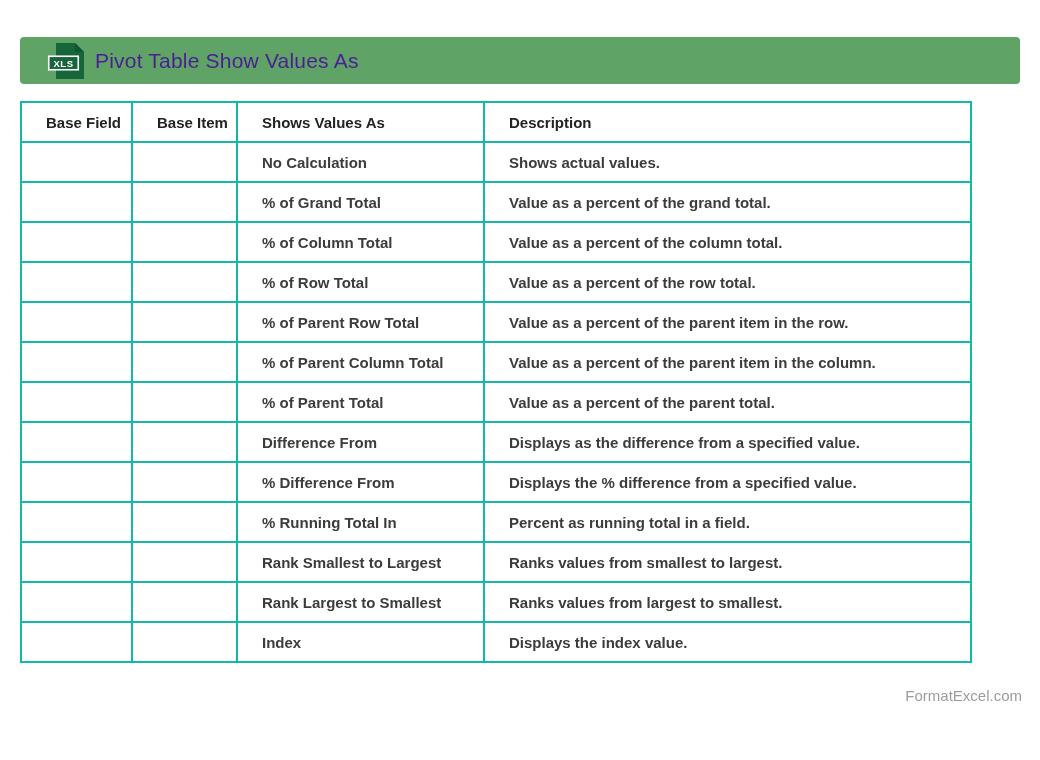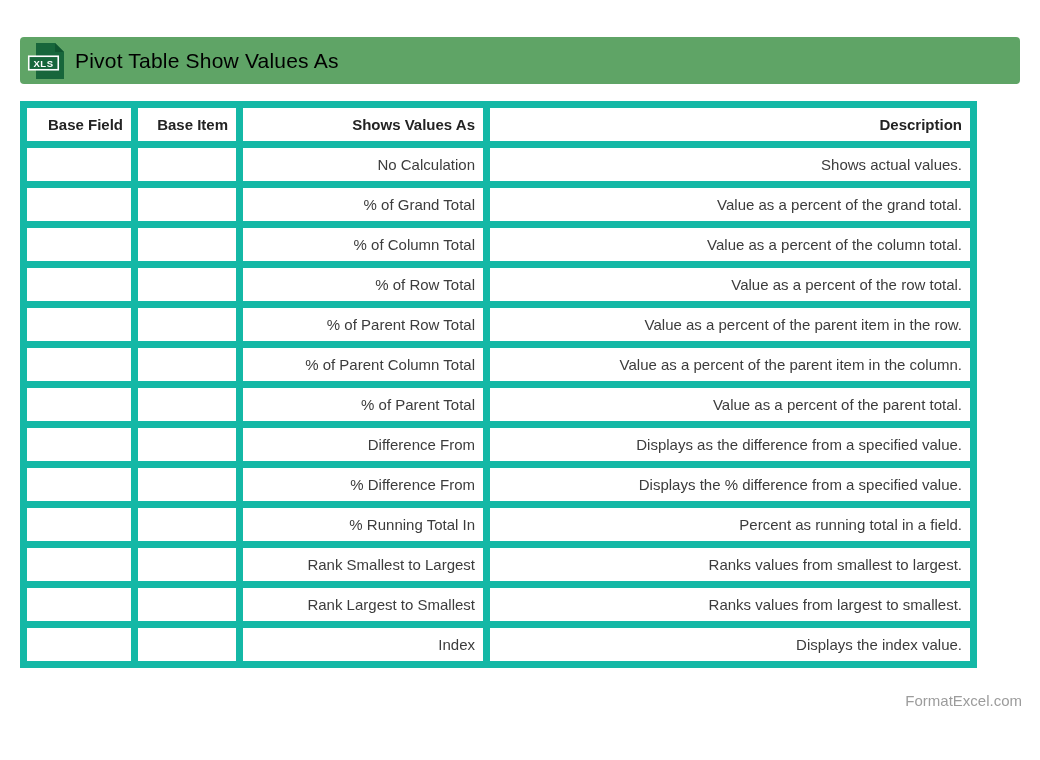--- a/index.html
+++ b/index.html
@@ -23,53 +23,54 @@
     align-items: center;
     padding: 0 12px 0 7px;
   }
   .xls-icon {
     width: 38px;
     height: 38px;
     display: inline-flex;
     align-items: center;
     justify-content: flex-start;
     flex: 0 0 auto;
+    margin-left: 20px;
   }
   .title-bar h1 {
-    color: #000000;
+    color: #4c1d95;
     font-size: 21px;
     font-weight: 400;
     margin-left: 10px;
     letter-spacing: 0.2px;
     white-space: nowrap;
   }
   table.values-table {
     margin-top: 17px;
     width: 950px;
     border-collapse: collapse;
     table-layout: fixed;
   }
   table.values-table th,
   table.values-table td {
-    border: 7px solid #14b8a6;
+    border: 2px solid #14b8a6;
     height: 40px;
-    padding: 0 8px;
+    padding: 0 24px;
     font-size: 15px;
-    text-align: right;
+    text-align: left;
     vertical-align: middle;
     overflow: hidden;
     white-space: nowrap;
   }
   table.values-table th {
     font-weight: bold;
     color: #232323;
   }
   table.values-table td {
     color: #3c3c3c;
-    font-weight: 400;
+    font-weight: 700;
   }
   .footer {
     width: 1002px;
     margin-top: 24px;
     text-align: right;
   }
   .footer span {
     color: #9c9c9c;
     font-size: 15px;
   }

